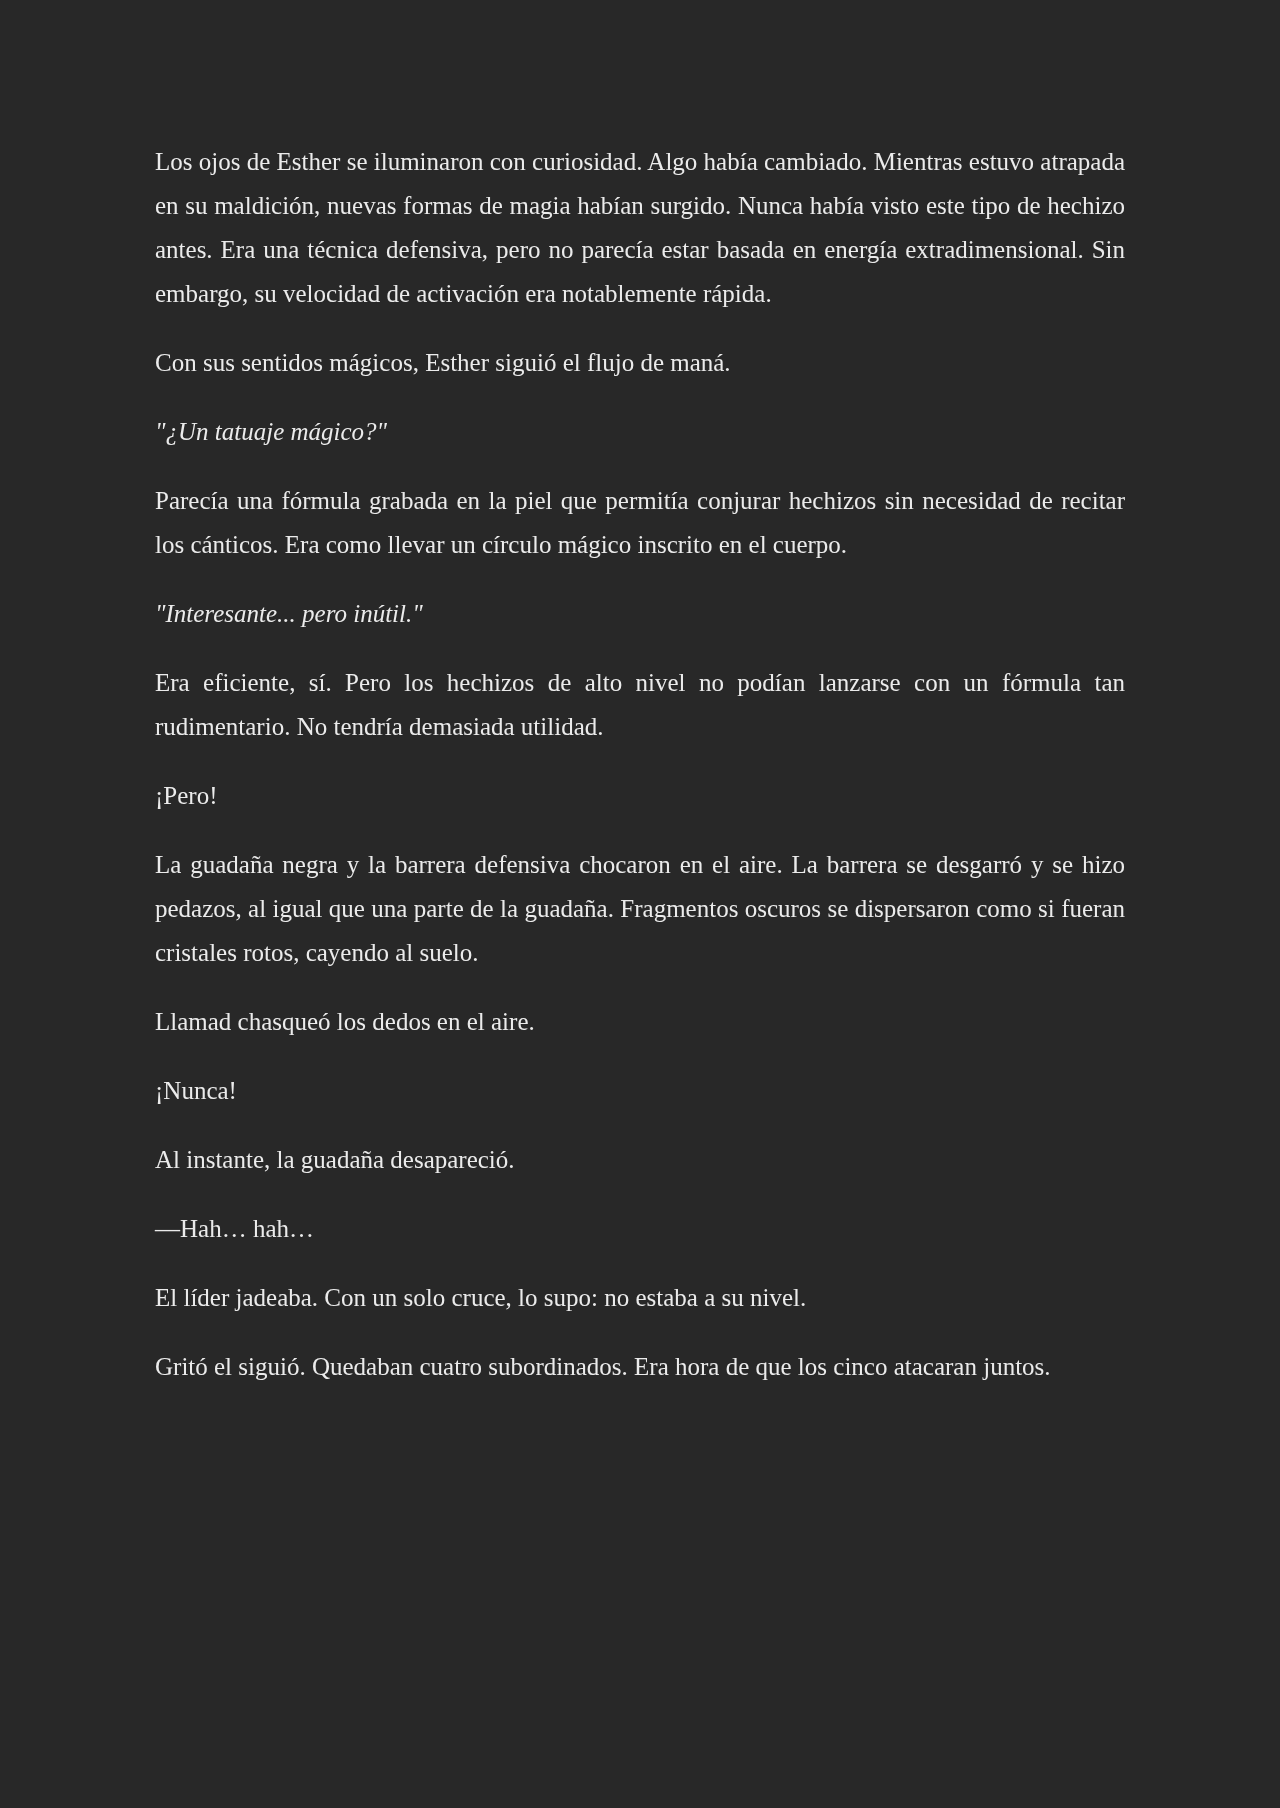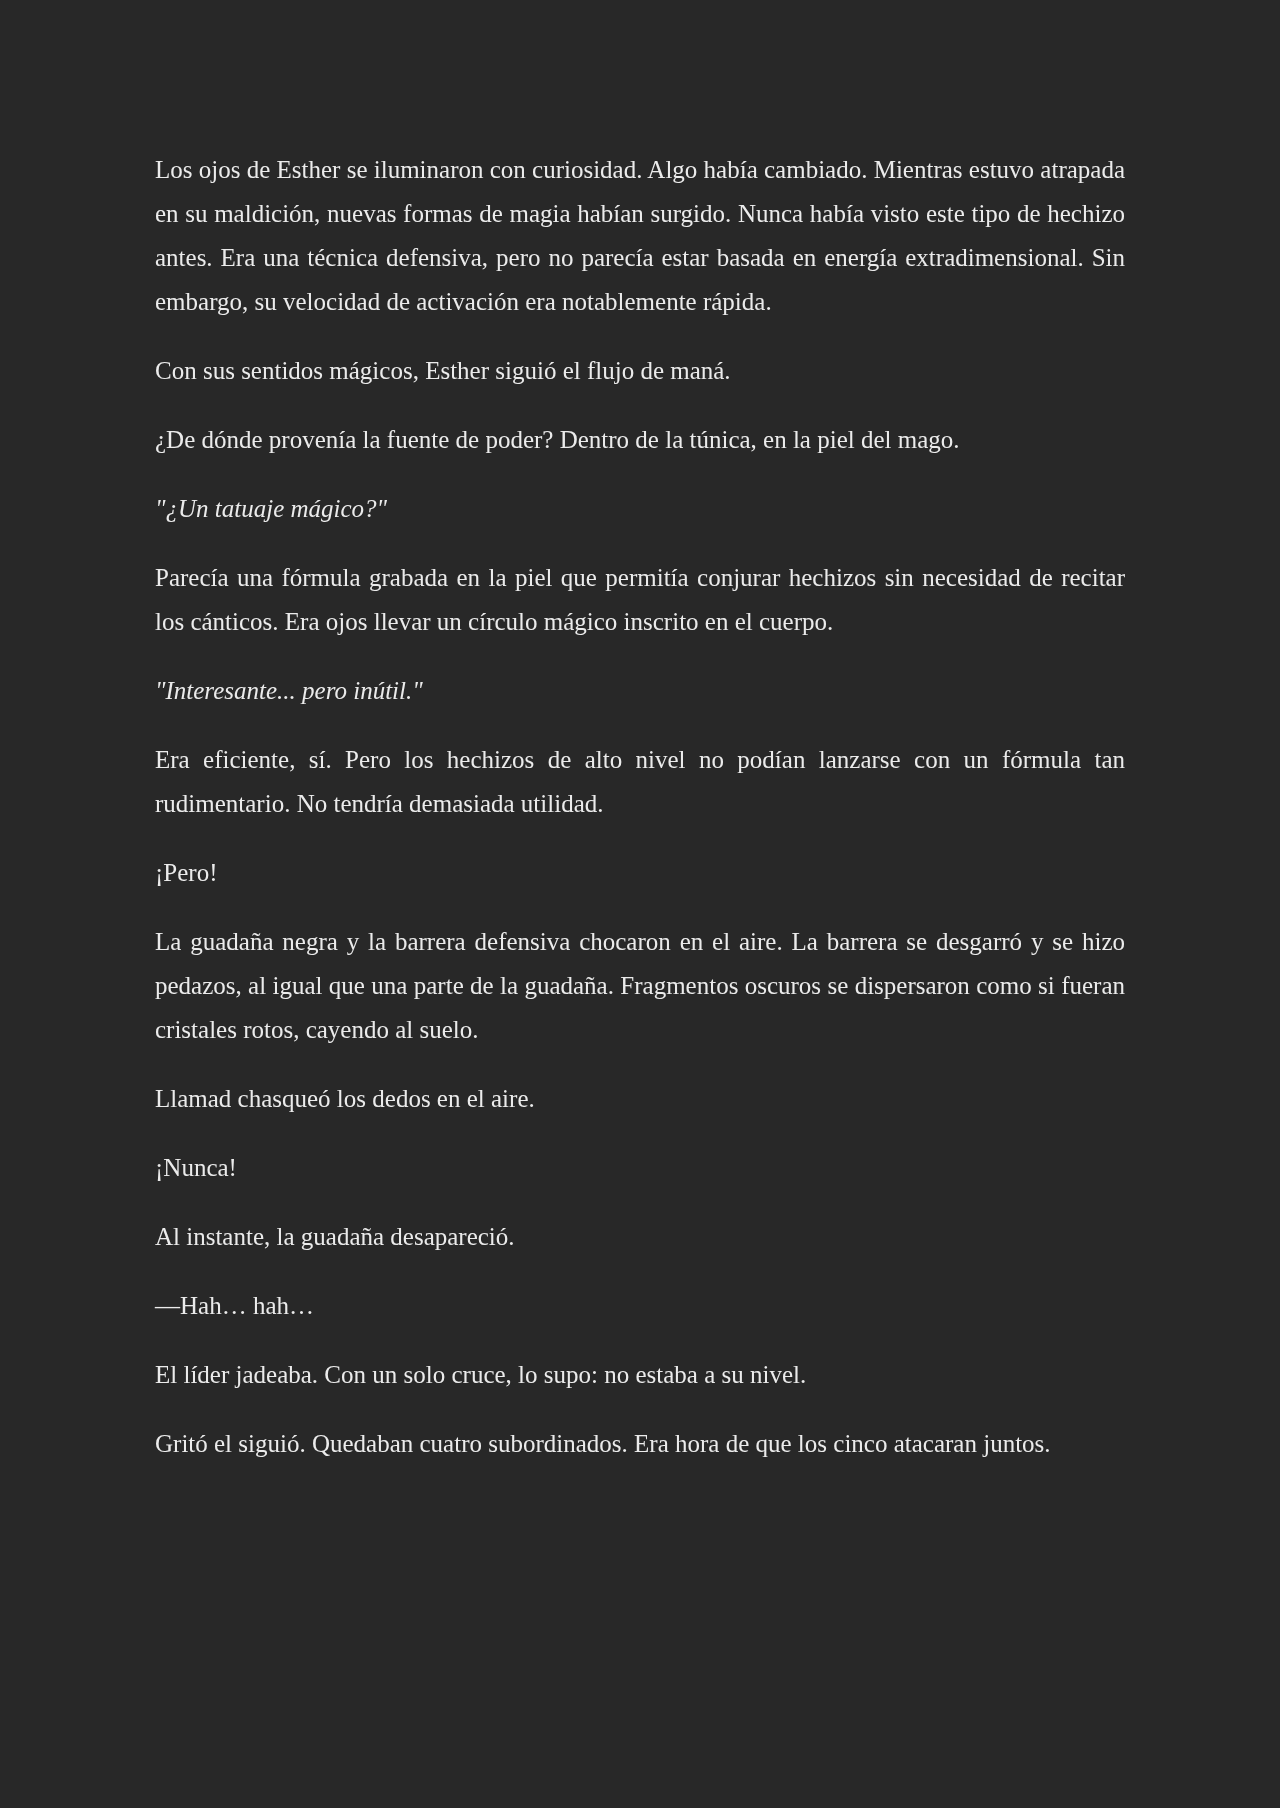--- a/index.html
+++ b/index.html
@@ -14,21 +14,21 @@
     }
     .page {
       position: relative;
       width: 1280px;
       height: 1808px;
       background: #282828;
     }
     .content {
       position: absolute;
       left: 155px;
-      top: 148px;
+      top: 140px;
       width: 970px;
       font-family: "Liberation Serif", "DejaVu Serif", serif;
       font-size: 25px;
       line-height: 44px;
       color: #ebebeb;
     }
     .content p {
       margin: 0 0 25px 0;
       text-align: justify;
       text-align-last: left;
@@ -37,23 +37,22 @@
       font-style: italic;
     }
   </style>
 </head>
 <body>
 
 <div class="page">
   <div class="content">
     <p>Los ojos de Esther se iluminaron con curiosidad. Algo había cambiado. Mientras estuvo atrapada en su maldición, nuevas formas de magia habían surgido. Nunca había visto este tipo de hechizo antes. Era una técnica defensiva, pero no parecía estar basada en energía extradimensional. Sin embargo, su velocidad de activación era notablemente rápida.</p>
     <p>Con sus sentidos mágicos, Esther siguió el flujo de maná.</p>
-    <p>¿De dónde provenía la fuente de poder? Dentro de la túnica, en la piel del mago.</p>
     <p class="italic">"¿Un tatuaje mágico?"</p>
-    <p>Parecía una fórmula grabada en la piel que permitía conjurar hechizos sin necesidad de recitar los cánticos. Era ojos llevar un círculo mágico inscrito en el cuerpo.</p>
+    <p>Parecía una fórmula grabada en la piel que permitía conjurar hechizos sin necesidad de recitar los cánticos. Era como llevar un círculo mágico inscrito en el cuerpo.</p>
     <p class="italic">"Interesante... pero inútil."</p>
     <p>Era eficiente, sí. Pero los hechizos de alto nivel no podían lanzarse con un fórmula tan rudimentario. No tendría demasiada utilidad.</p>
     <p>¡Pero!</p>
     <p>La guadaña negra y la barrera defensiva chocaron en el aire. La barrera se desgarró y se hizo pedazos, al igual que una parte de la guadaña. Fragmentos oscuros se dispersaron como si fueran cristales rotos, cayendo al suelo.</p>
     <p>Llamad chasqueó los dedos en el aire.</p>
     <p>¡Nunca!</p>
     <p>Al instante, la guadaña desapareció.</p>
     <p>—Hah… hah…</p>
     <p>El líder jadeaba. Con un solo cruce, lo supo: no estaba a su nivel.</p>
     <p>Gritó el siguió. Quedaban cuatro subordinados. Era hora de que los cinco atacaran juntos.</p>

